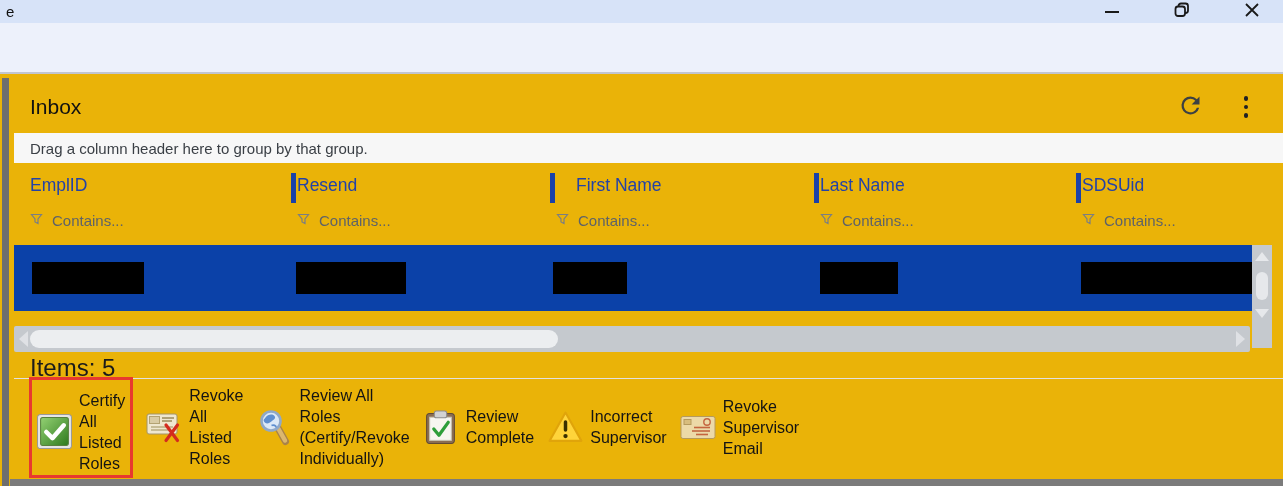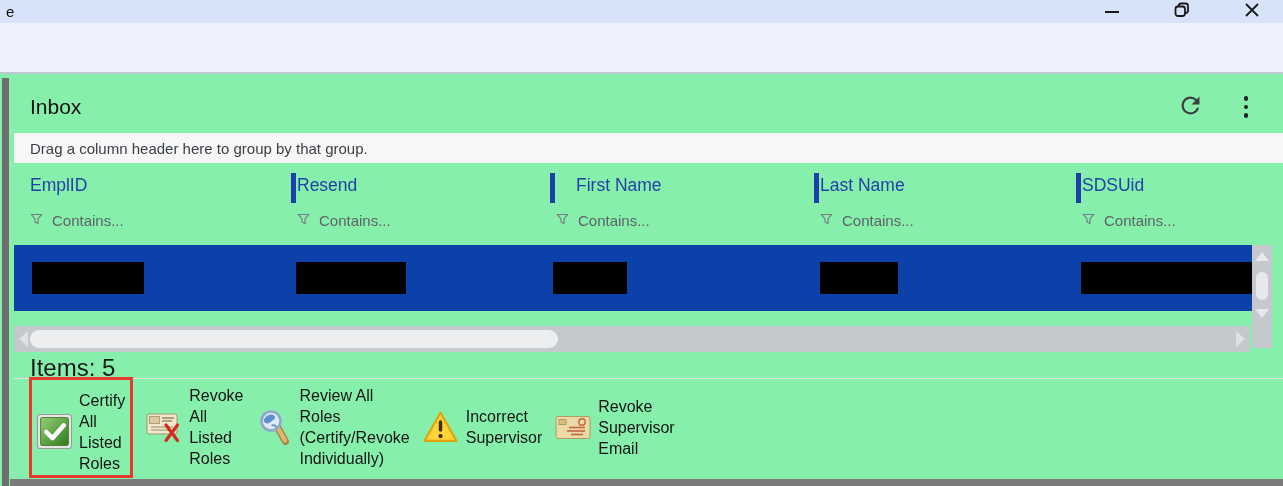--- a/index.html
+++ b/index.html
@@ -15,21 +15,21 @@
   .tab-title{font-size:15px;color:#111;padding-left:6px;line-height:23px;}
   .win-controls{display:flex;align-items:center;gap:44px;padding-right:18px;}
   .win-btn{width:26px;height:22px;display:flex;align-items:center;justify-content:center;cursor:default;}
   .min-glyph{width:14px;height:2px;background:#1a1a1a;}
   
   .substrip{
     position:absolute;top:23px;left:0;right:0;height:49px;
     background:#edf1fb;border-bottom:2px solid #c2c6cf;
   }
   
-  .main{position:absolute;top:74px;left:0;right:0;bottom:0;background:#86efac;}
+  .main{position:absolute;top:74px;left:0;right:0;bottom:0;background:#eab308;}
   .left-scrollbar{position:absolute;left:2px;top:4px;width:7px;bottom:0;background:#6e6e6e;}
   .panel-header{position:absolute;top:14px;left:30px;right:22px;height:38px;display:flex;align-items:center;justify-content:space-between;}
   .panel-title{font-size:21px;color:#111;}
   .header-icons{display:flex;align-items:center;gap:26px;}
   .icon-btn{width:30px;height:30px;display:flex;align-items:center;justify-content:center;}
   .kebab{display:flex;flex-direction:column;gap:4px;align-items:center;}
   .kebab .dot{width:4.5px;height:4.5px;border-radius:50%;background:#202124;}
   .group-strip{
     position:absolute;top:59px;left:14px;right:0;height:30px;background:#f7f7f7;
     display:flex;align-items:center;padding-left:16px;font-size:15px;color:#3a3f45;
@@ -239,20 +239,32 @@
           <path d="M7.5 8.5c2-3.2 7.5-4.2 9.3-1.1 1.4 2.4-2.2 3.6-4.2 5.6s-5.8 2-6.8-.9c-.7-2 .8-1.8 1.7-3.6z" fill="#5f8fd0"></path>
           <path d="M13.5 16.5c2-.9 4.7.1 4.6 2" stroke="#5f8fd0" stroke-width="1.8" fill="none"></path>
         </svg>
       </span>
       <span class="tool-label">Review All
 Roles
 (Certify/Revoke
 Individually)</span>
     </div>
 
+    <div class="tool-btn">
+      <span class="tool-icon">
+        <svg width="31" height="35" viewBox="0 0 30 34">
+          <rect x="1.5" y="3.5" width="27" height="29" rx="3" fill="#8a6d52" stroke="#5f4a36"></rect>
+          <rect x="4.5" y="7" width="21" height="22.5" fill="#f7f6f0" stroke="#c9c4b4"></rect>
+          <rect x="9" y="1" width="12" height="6.5" rx="2" fill="#d2d2d2" stroke="#8e8e8e"></rect>
+          <path d="M8.5 18.5l5 6 9-12.5" fill="none" stroke="#2e9e3a" stroke-width="3.2" stroke-linecap="round" stroke-linejoin="round"></path>
+        </svg>
+      </span>
+      <span class="tool-label">Review
+Complete</span>
+    </div>
 
     <div class="tool-btn">
       <span class="tool-icon">
         <svg width="37" height="34" viewBox="0 0 36 33">
           <path d="M18 2.5 33.5 30H2.5Z" fill="#ffd43a" stroke="#e0a40a" stroke-width="2" stroke-linejoin="round"></path>
           <rect x="16.3" y="10" width="3.4" height="11" rx="1.7" fill="#3a3000"></rect>
           <circle cx="18" cy="25.3" r="2.1" fill="#3a3000"></circle>
         </svg>
       </span>
       <span class="tool-label">Incorrect

